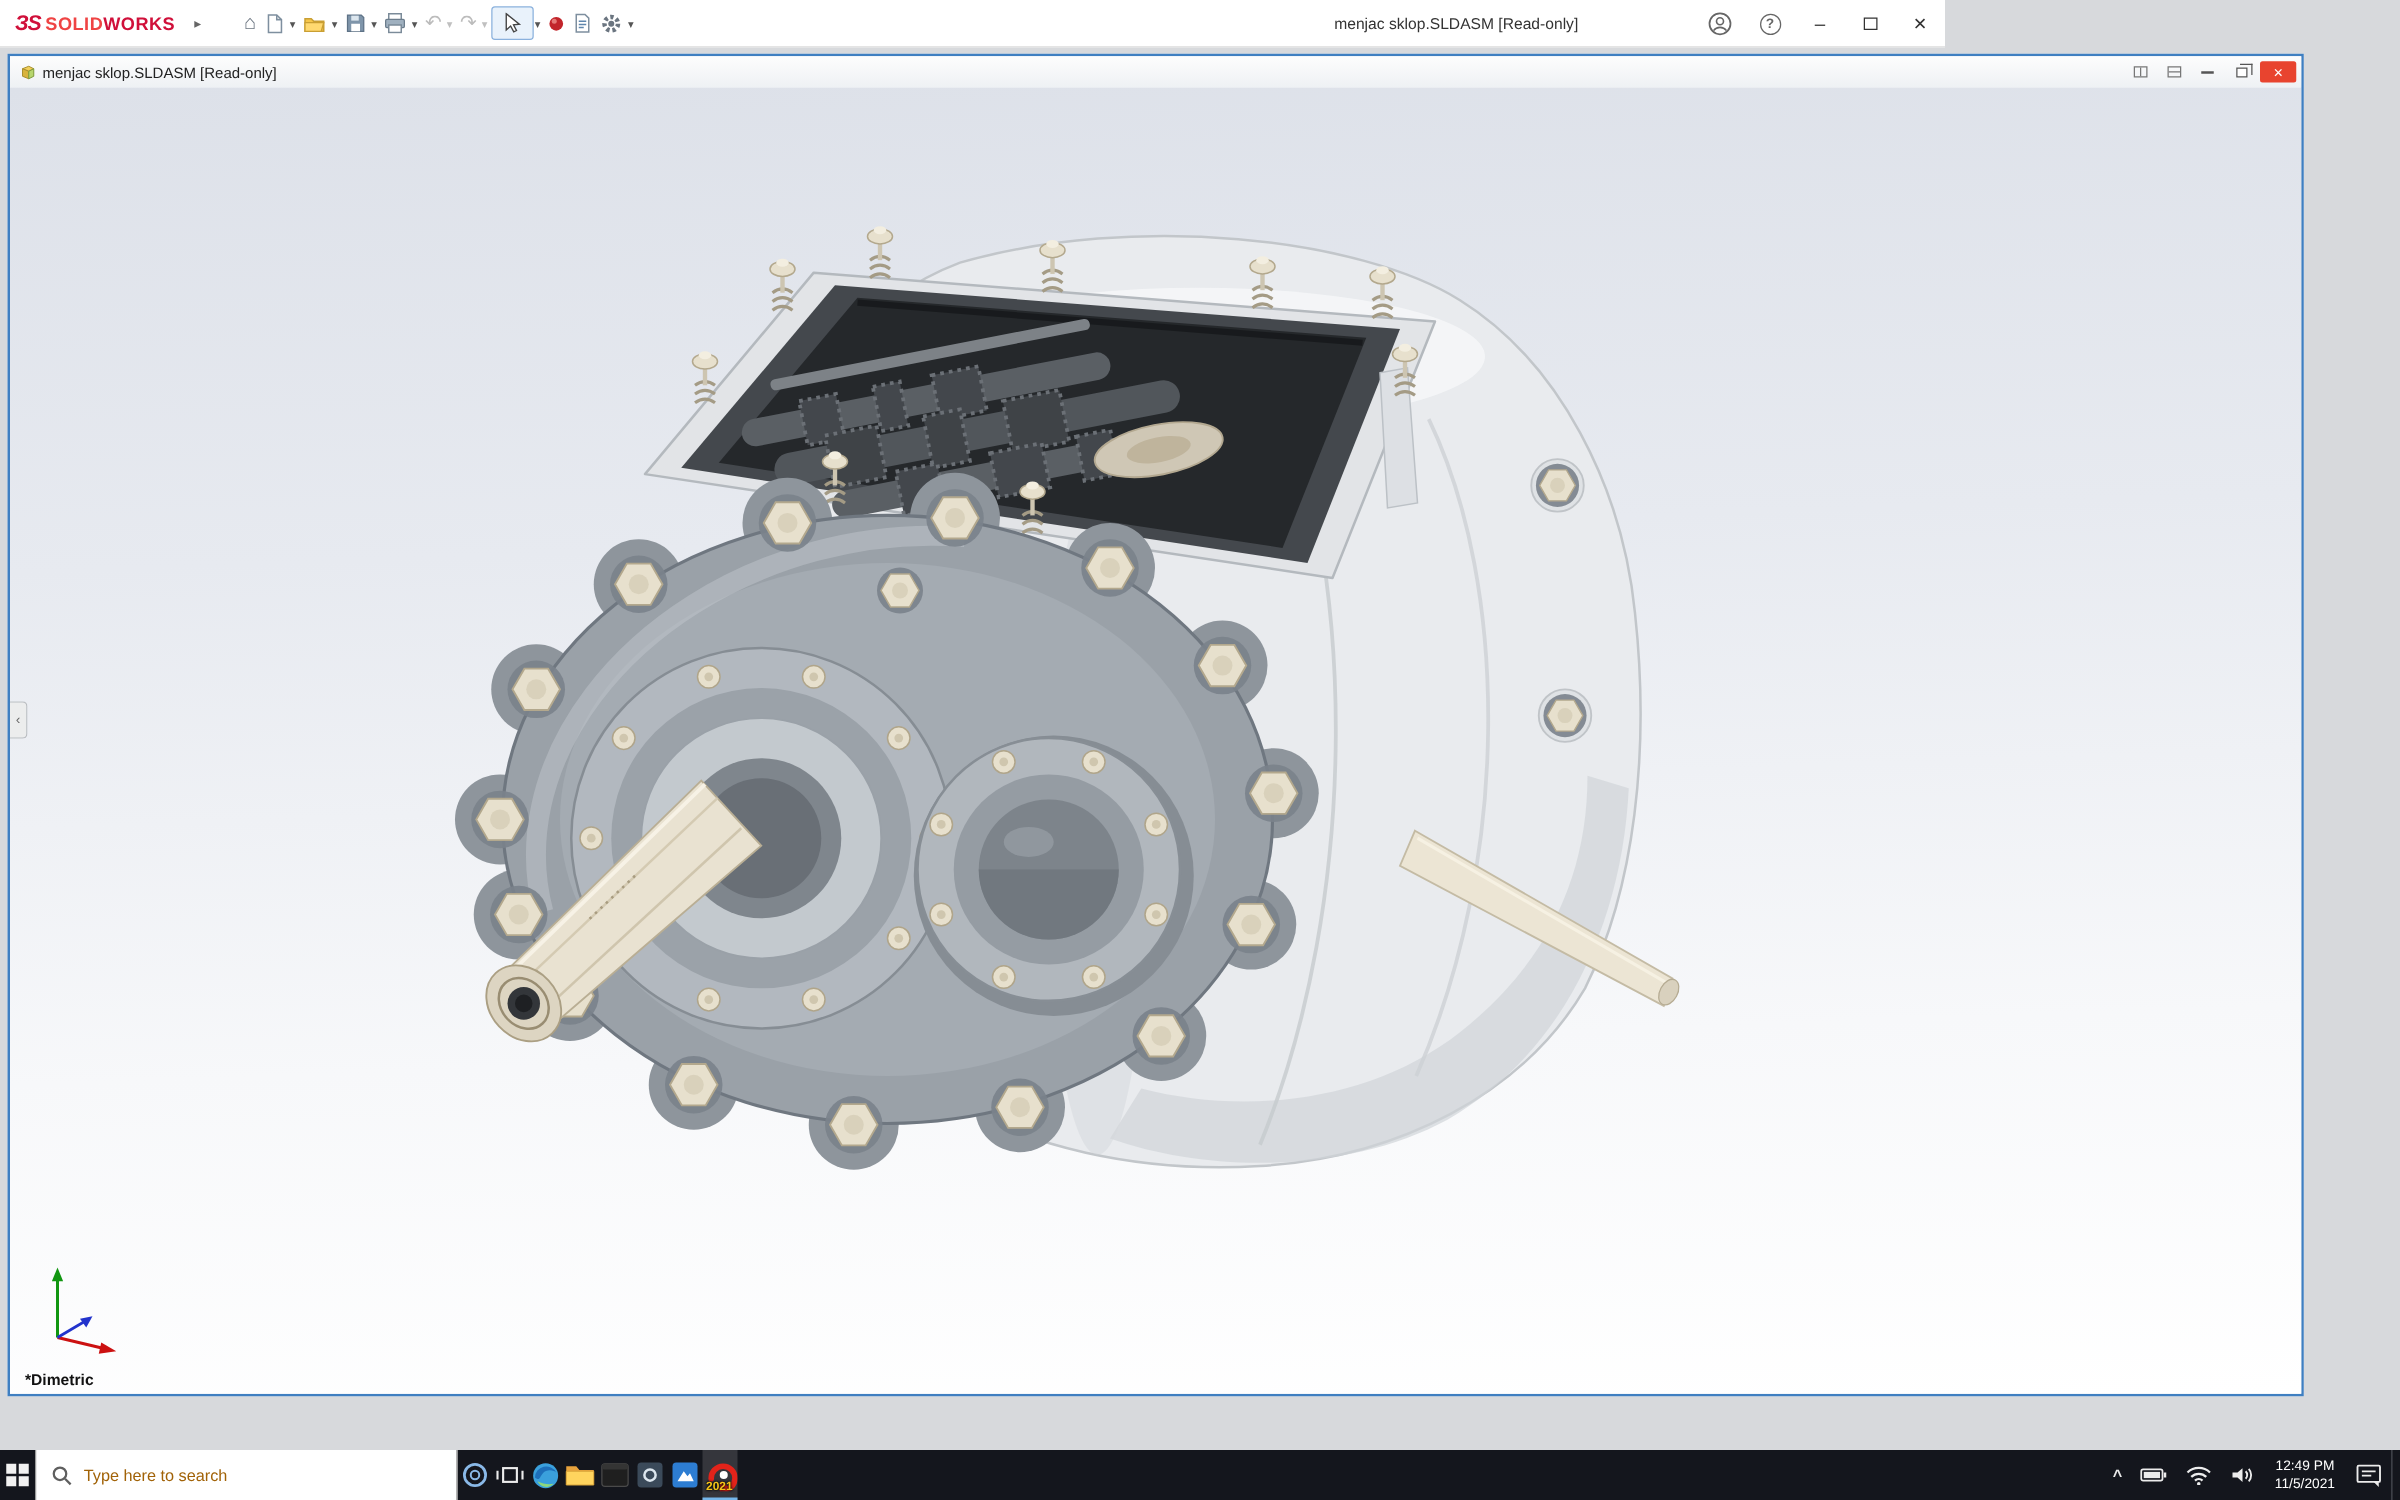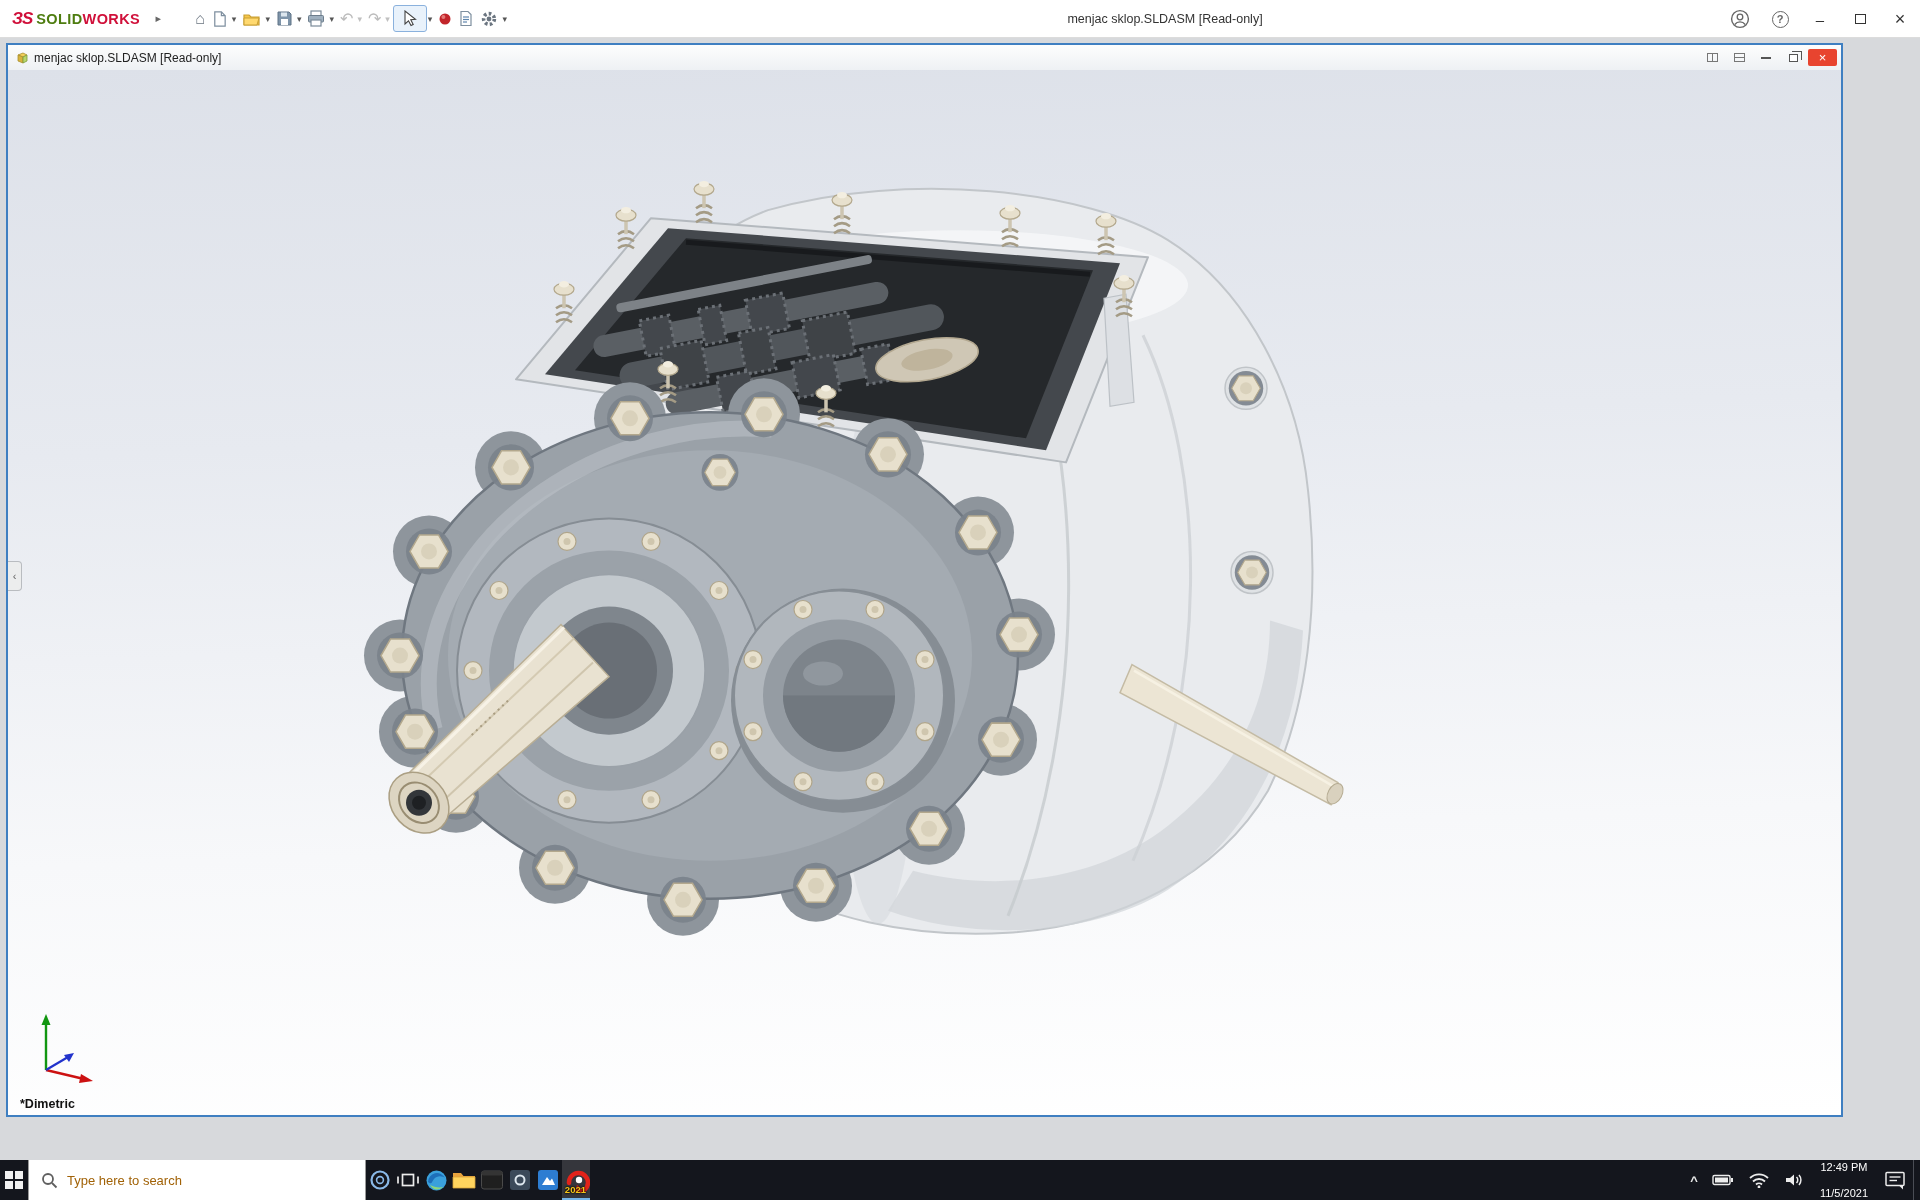--- a/index.html
+++ b/index.html
@@ -1,25 +1,25 @@
 <!DOCTYPE html>
 <html><head>
 <meta charset="utf-8">
 <style>
   * { margin:0; padding:0; box-sizing:border-box; }
   html,body { width:1920px; height:1200px; overflow:hidden;
     font-family:"Liberation Sans", sans-serif; background:#d7d9dc; }
 
   
-  .titlebar { position:absolute; left:0; top:0; width:1920px; height:38px;
+  .titlebar { position:absolute; left:0; top:0; width:1556px; height:38px;
     background:#ffffff; border-bottom:1px solid #dcdcdc;
     display:flex; align-items:center; z-index:30; }
   .brand { display:flex; align-items:baseline; margin-left:12px; user-select:none; }
   .ds-mark { color:#d0103a; font-weight:bold; font-style:italic; font-size:17px; letter-spacing:-1px; }
-  .brand-solid { color:#4d7c0f; font-weight:bold; font-size:14.5px; margin-left:4px; letter-spacing:.4px;}
+  .brand-solid { color:#ef4444; font-weight:bold; font-size:14.5px; margin-left:4px; letter-spacing:.4px;}
   .brand-works { color:#d0103a; font-weight:bold; font-size:14.5px; letter-spacing:.4px;}
   .menu-expand { color:#666; font-size:11px; margin-left:10px; width:16px; text-align:center; cursor:pointer;}
   .qat { display:flex; align-items:center; margin-left:26px; height:100%; }
   .tb-btn { height:28px; display:flex; align-items:center; justify-content:center;
     padding:0 3px; border-radius:3px; cursor:pointer; }
   .tb-glyph { font-size:16px; color:#6b7580; line-height:1; }
   .gray .tb-glyph { color:#bcbcbc; }
   .dd { font-size:9px; color:#555; margin:0 3px 0 1px; cursor:pointer; align-self:center;}
   .dd.gray { color:#c0c0c0; }
   .tool-active { border:1px solid #8ab1dd; background:#e9f2fb; width:34px; height:27px; }
@@ -72,21 +72,21 @@
   .win-logo span { background:#f2f2f2; }
   .search-box { width:338px; background:#ffffff; display:flex; align-items:center; gap:9px;
     padding-left:12px; cursor:text; border:1px solid #9a9a9a; border-bottom:none; border-top:none;}
   .search-box span { color:#a16207; font-size:13px; }
   .sw-task { position:relative; background:rgba(255,255,255,0.14); border-bottom:2.5px solid #75b6ea; }
   .sw-badge { position:absolute; right:4px; bottom:3px; color:#f5c518; font-size:9.5px; font-weight:bold;
     text-shadow:0 0 2px #000, 0 0 2px #000; }
   .tray { margin-left:auto; display:flex; align-items:stretch; }
   .tray-btn { display:flex; align-items:center; justify-content:center; cursor:pointer; padding:0 7px; }
   .tray-chevron { color:#e8e8e8; font-size:13px; font-weight:bold; }
-  .clock { display:flex; flex-direction:column; align-items:center; justify-content:space-between;
+  .clock { display:flex; flex-direction:column; align-items:center; justify-content:center;
     color:#fff; font-size:11px; line-height:14px; padding:0 9px; cursor:pointer; }
   .show-desktop { width:7px; border-left:1px solid #4a4d55; cursor:pointer; }
 </style>
 </head>
 <body>
 
 <header class="titlebar">
   <div class="brand">
     <span class="ds-mark">ЗS</span>
     <span class="brand-solid">SOLID</span>

